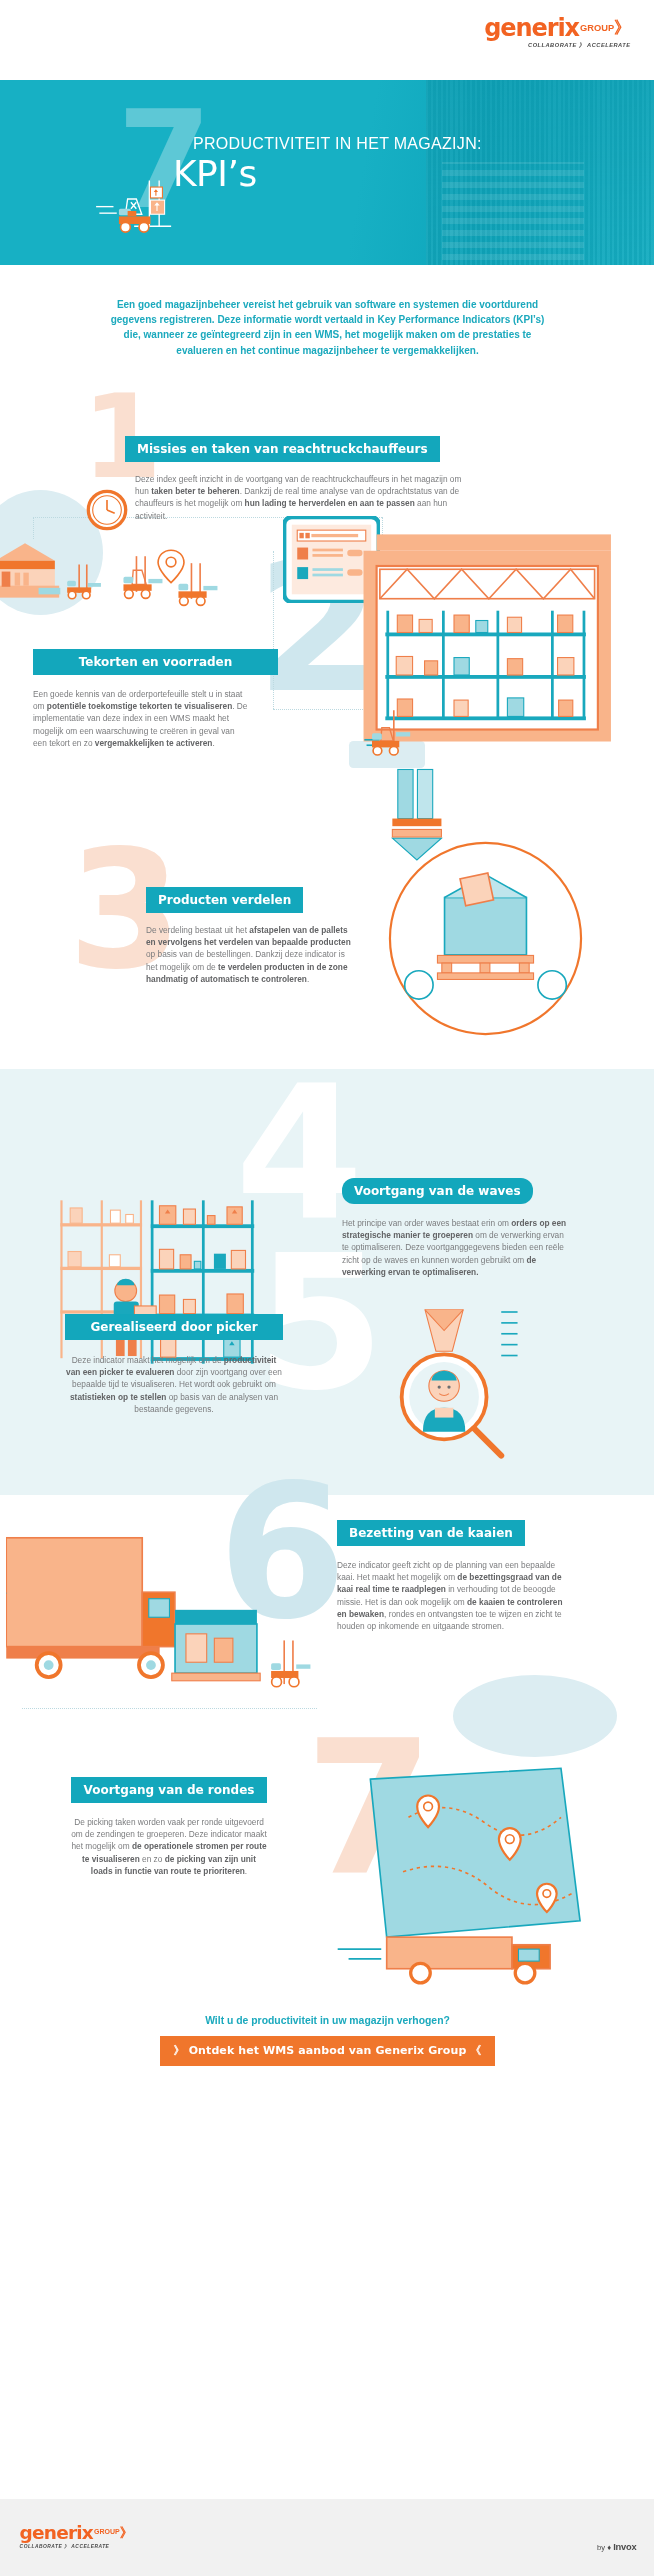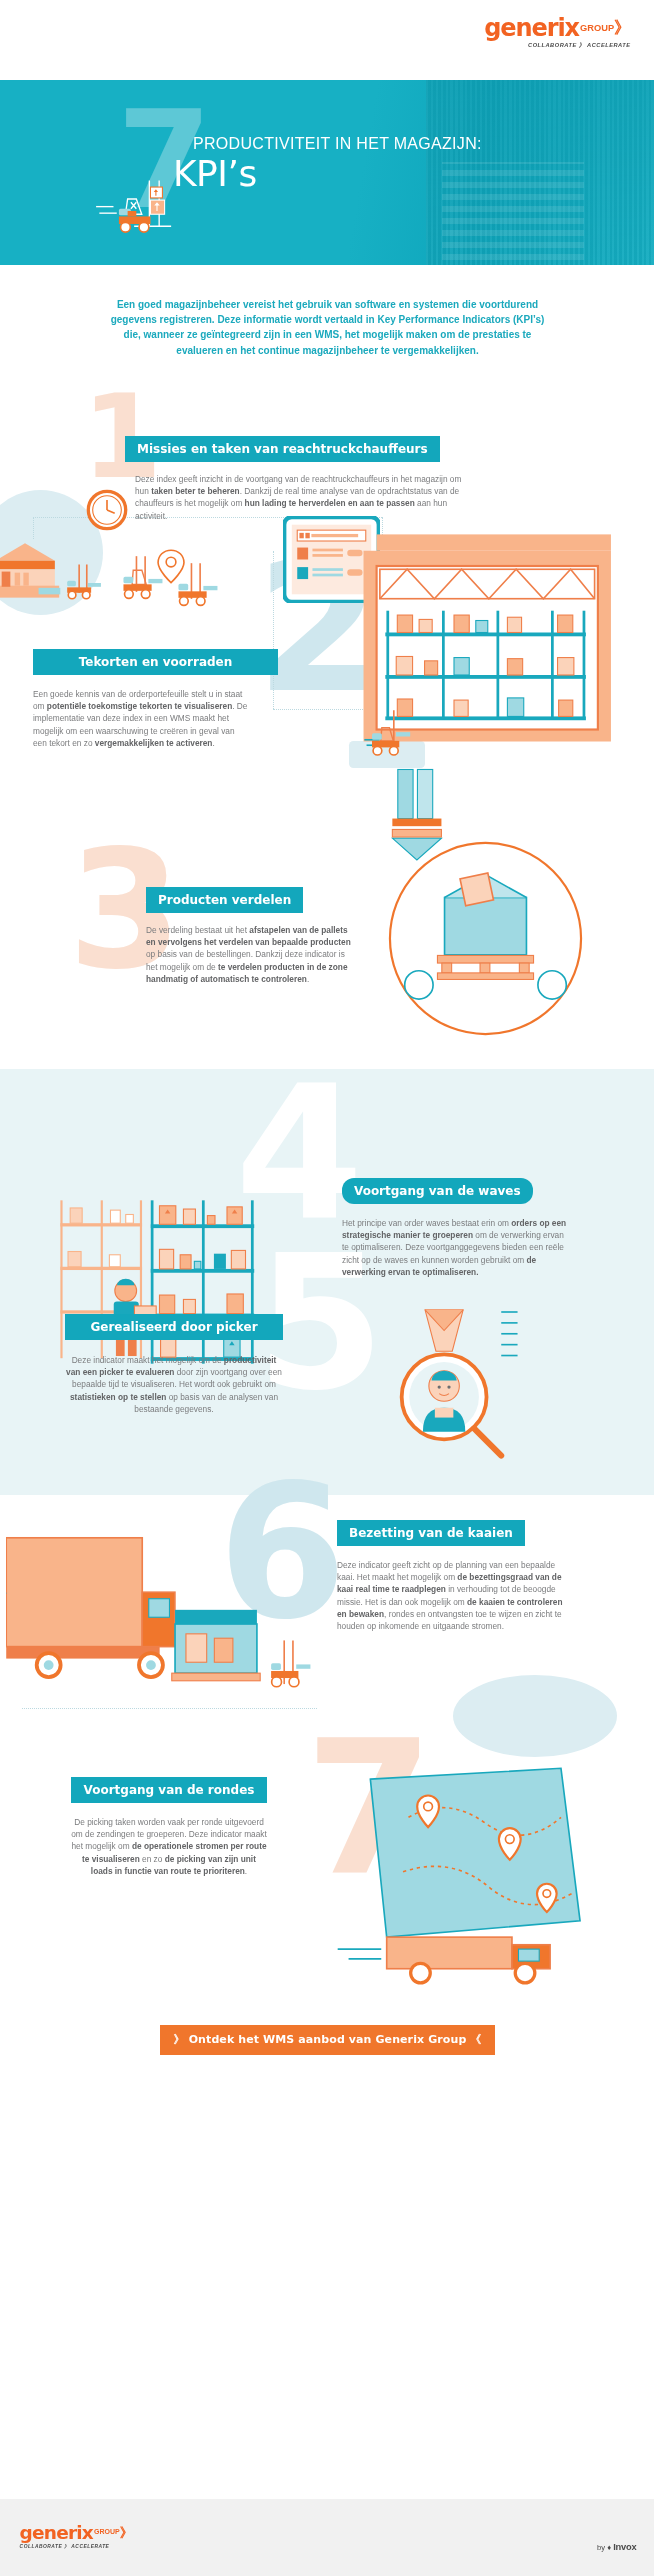--- a/index.html
+++ b/index.html
@@ -490,20 +490,21 @@
         <rect x="392" y="352" width="38" height="22" fill="#9fd9e2" stroke="#19a8bd" stroke-width="2"></rect>
         <circle cx="212" cy="396" r="18" fill="#fff" stroke="#f0762c" stroke-width="6"></circle>
         <circle cx="404" cy="396" r="18" fill="#fff" stroke="#f0762c" stroke-width="6"></circle>
         <line x1="60" y1="352" x2="140" y2="352" stroke="#19a8bd" stroke-width="3"></line>
         <line x1="80" y1="370" x2="140" y2="370" stroke="#19a8bd" stroke-width="3"></line>
       </g>
     </svg>
   </div>
 
   <div class="cta-wrap">
+    <div class="cta-q">Wilt u de productiviteit in uw magazijn verhogen?</div>
     <button class="cta-btn">
       <span class="ch">》</span>
       <span>Ontdek het WMS aanbod van Generix Group</span>
       <span class="ch">《</span>
     </button>
   </div>
 
   <div class="footer">
     <div class="footer-logo">
       <div>

